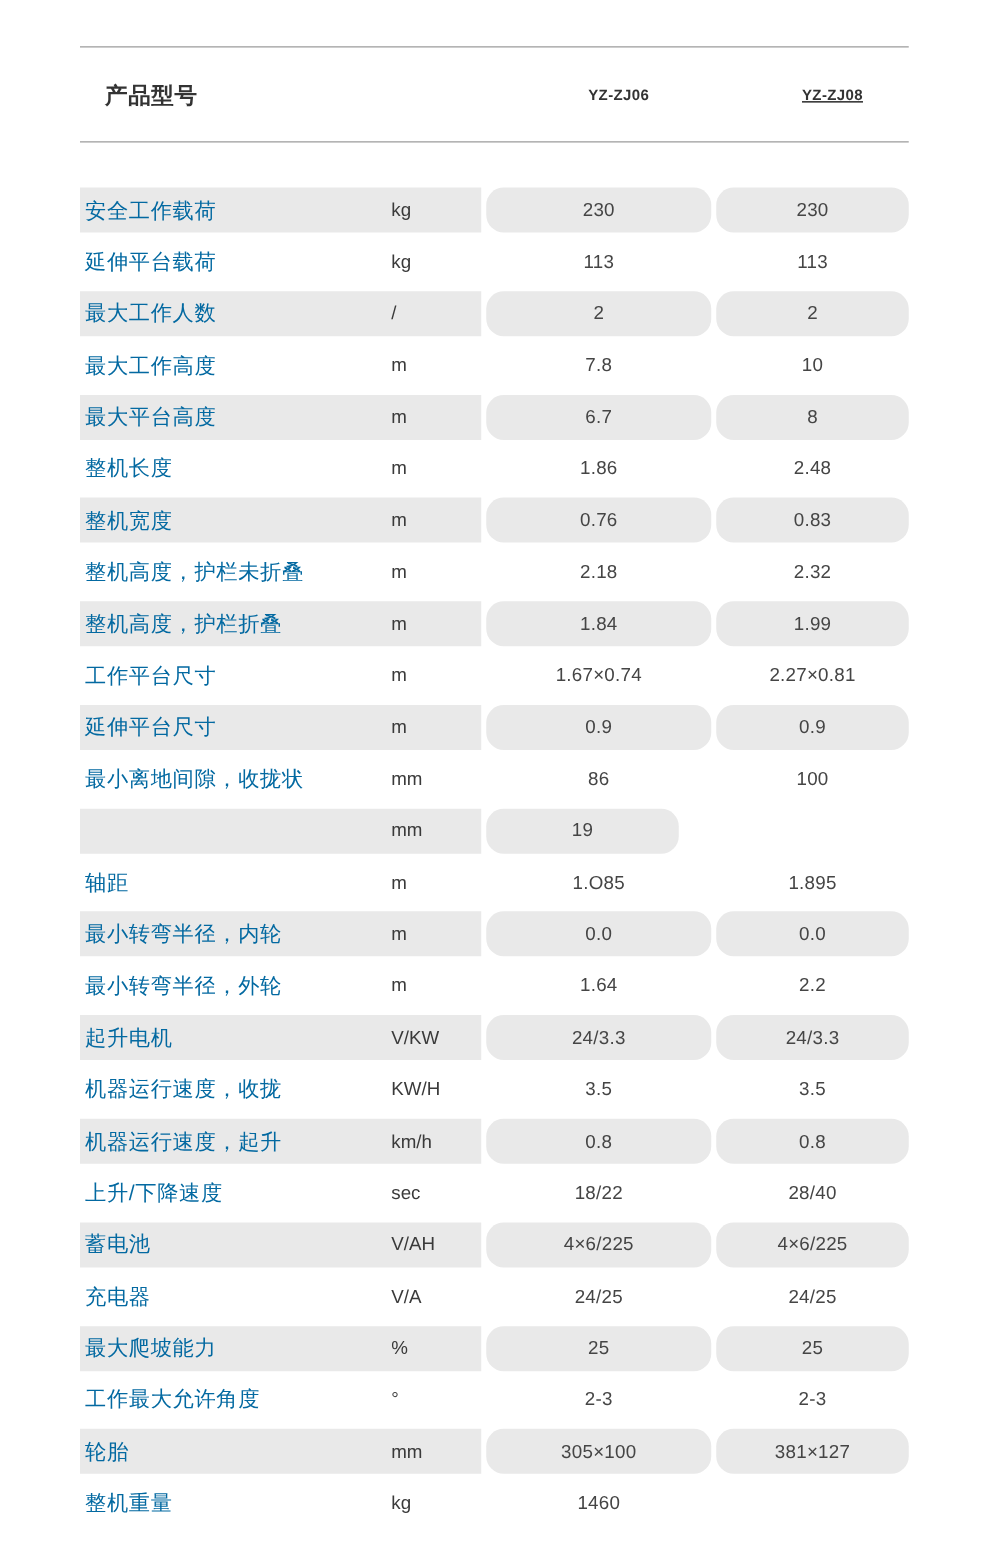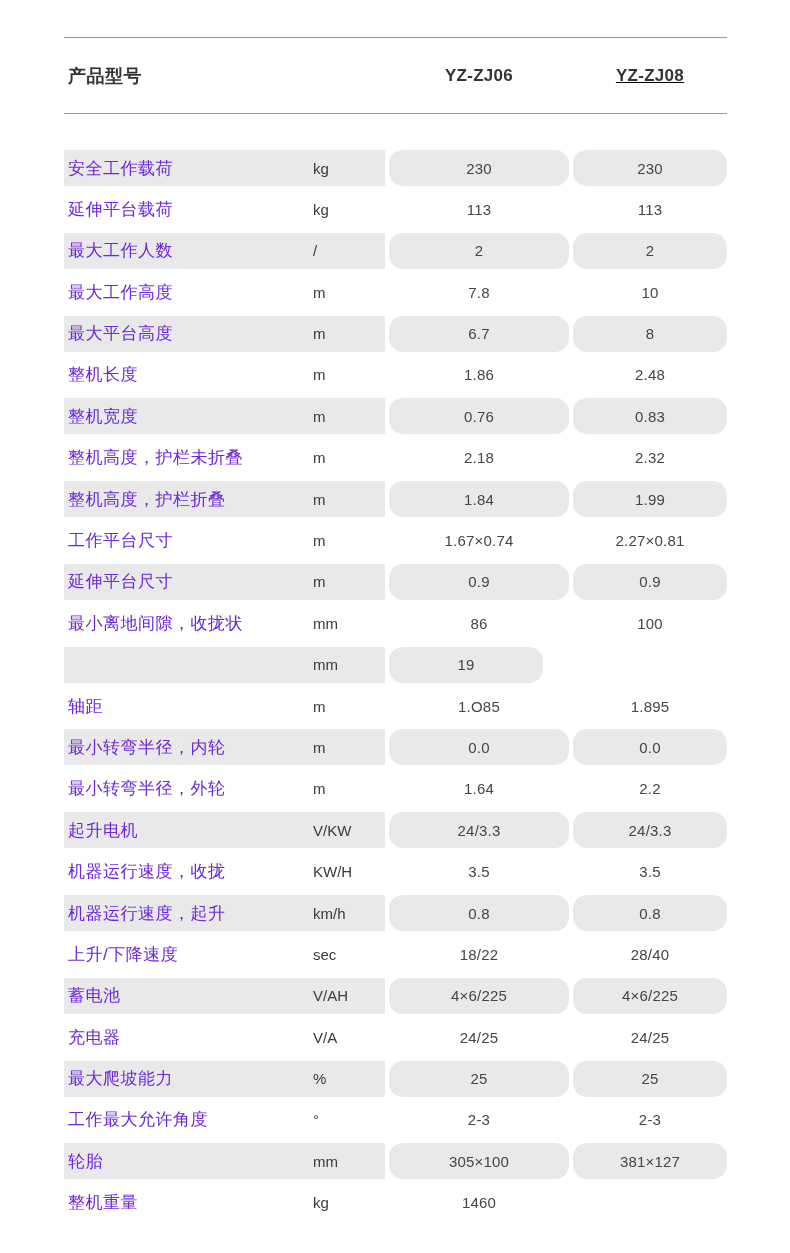--- a/index.html
+++ b/index.html
@@ -26,21 +26,21 @@
     left: 0;
     width: 663px;
     height: 1px;
     background: #9c9c9c;
   }
   .rule-top { top: 37px; }
   .rule-bottom { top: 113px; }
   .header-row {
     position: absolute;
     top: 38px;
-    left: 0;
+    left: 16px;
     width: 663px;
     height: 75px;
     display: flex;
     align-items: center;
   }
   .header-label-cell {
     width: 321px;
     margin-right: 4px;
     box-sizing: border-box;
     padding-left: 4px;
@@ -55,21 +55,21 @@
     width: 180px;
     margin-right: 4px;
     text-align: center;
   }
   .header-model-cell-2 {
     width: 154px;
     text-align: center;
     text-decoration: underline;
   }
   .header-model {
-    font-size: 17px;
+    font-size: 12px;
     font-weight: bold;
     color: #333333;
     letter-spacing: 0.3px;
   }
   .rows {
     position: absolute;
     top: 150px;
     left: 0;
     width: 663px;
     display: flex;
@@ -90,21 +90,21 @@
     background: #e9e9e9;
   }
   .label-cell {
     width: 321px;
     margin-right: 4px;
     position: relative;
     padding-left: 4px;
   }
   .spec-label {
     font-size: 17px;
-    color: #6d28d9;
+    color: #0369a1;
     letter-spacing: 0.5px;
     white-space: nowrap;
   }
   .spec-unit {
     position: absolute;
     left: 249px;
     font-size: 15px;
     color: #3a3a3a;
     white-space: nowrap;
   }

